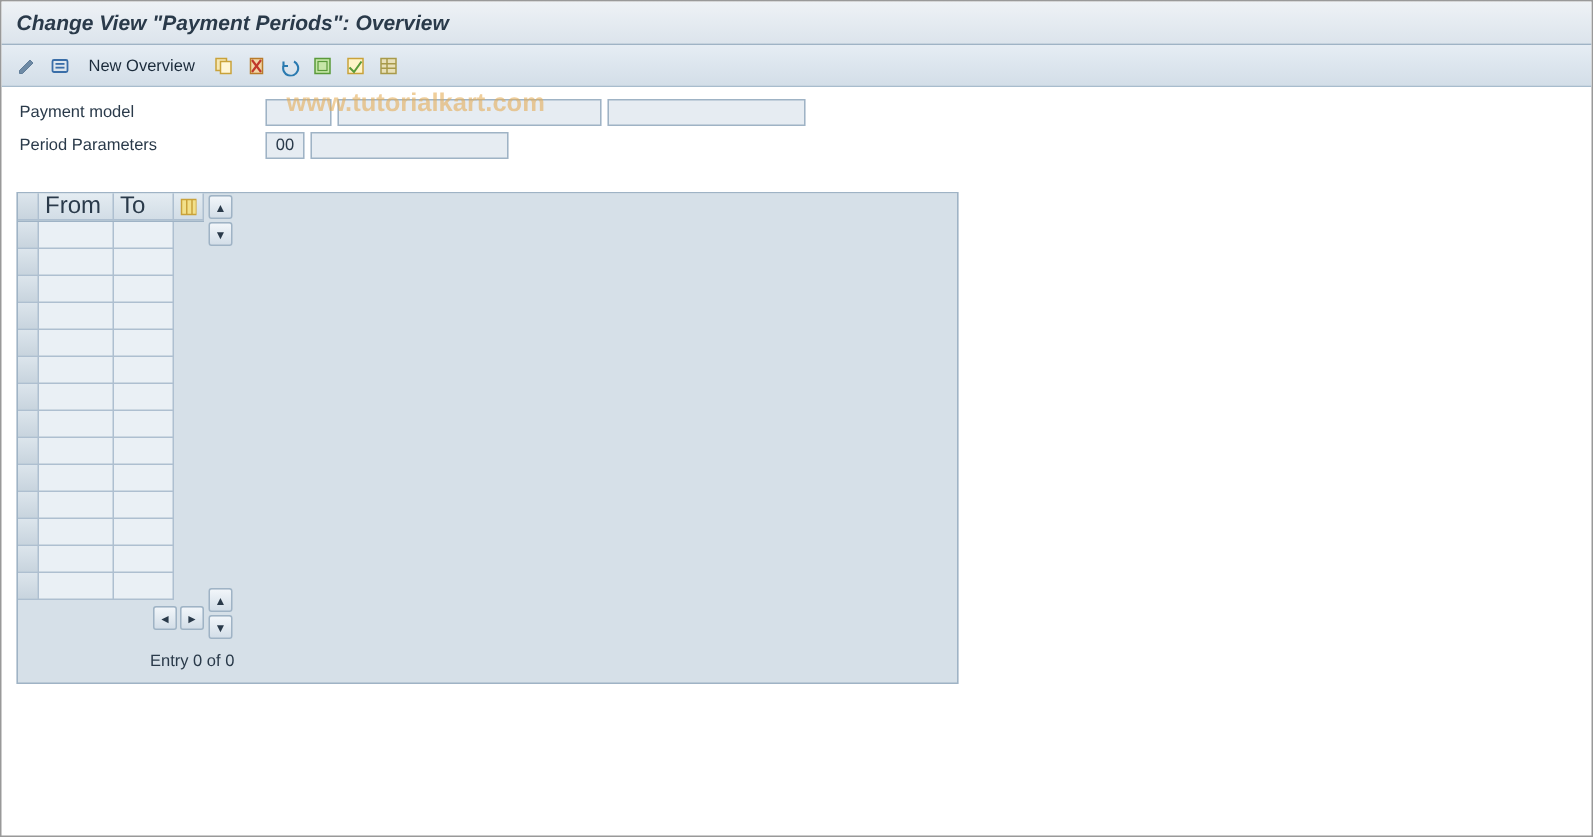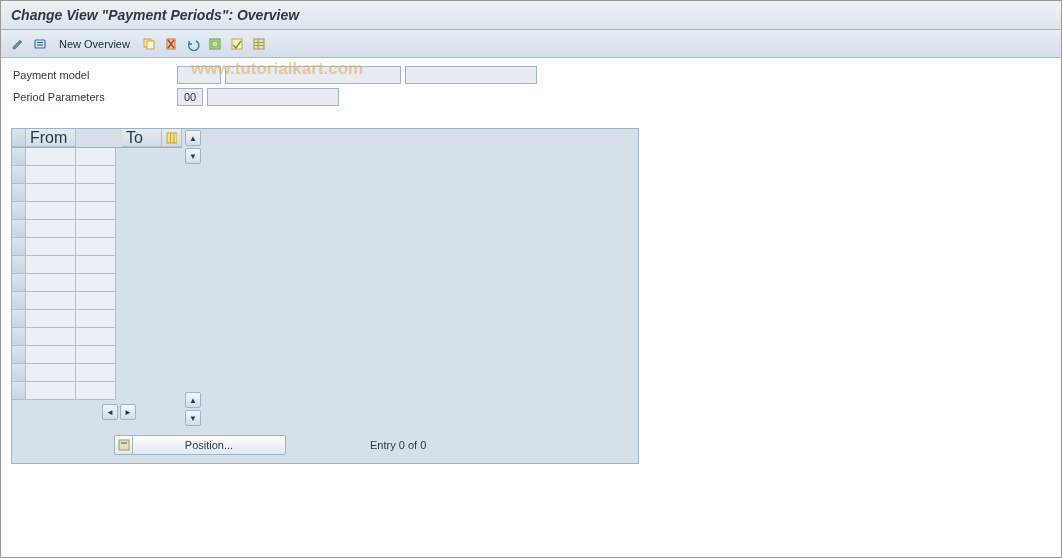--- a/index.html
+++ b/index.html
@@ -114,21 +114,21 @@
       height: 18px;
       font-size: 16px;
       display: flex;
       align-items: center;
       padding: 0 4px;
       background: linear-gradient(to bottom, #e4ecf2, #d2dde6);
       color: #2a3a4a;
     }
     .gh-sel { width: 14px; background: linear-gradient(to bottom, #dce5ec, #c8d4de); }
     .gh-from { width: 50px; }
-    .gh-to   { width: 40px; margin-left: 46px; }
+    .gh-to   { width: 40px; }
     .gh-cfg  { width: 20px; justify-content: center; cursor: pointer; }
     .grid-rows { }
     .g-row { display: flex; }
     .row-sel {
       width: 14px; padding:0;
       background: linear-gradient(to bottom, #dce5ec, #c8d4de);
       cursor: pointer;
     }
     .g-cell-from { width: 50px; background: #eaf0f5; }
     .g-cell-to   { width: 40px; background: #eaf0f5; }
@@ -365,24 +365,15 @@
     <div class="vscroll">
       <div class="scroll-btn">▲</div>
       <div class="scroll-btn">▼</div>
       <div class="spacer"></div>
       <div class="scroll-btn">▲</div>
       <div class="scroll-btn">▼</div>
     </div>
     <div class="filler"></div>
   </div>
   <div class="panel-footer">
-    <div class="pos-wrap">
-      <div class="pos-icon">
-        <svg width="12" height="12">
-            <rect x="1" y="1" width="10" height="10" fill="#e8e0b8" stroke="#a89a4a"></rect>
-            <rect x="3" y="3" width="6" height="2" fill="#7aa0c4"></rect>
-          </svg>
-      </div>
-      <div class="pos-btn">Position...</div>
-    </div>
     <span class="entry-txt">Entry 0 of 0</span>
   </div>
 </div>
 
 </body></html>

